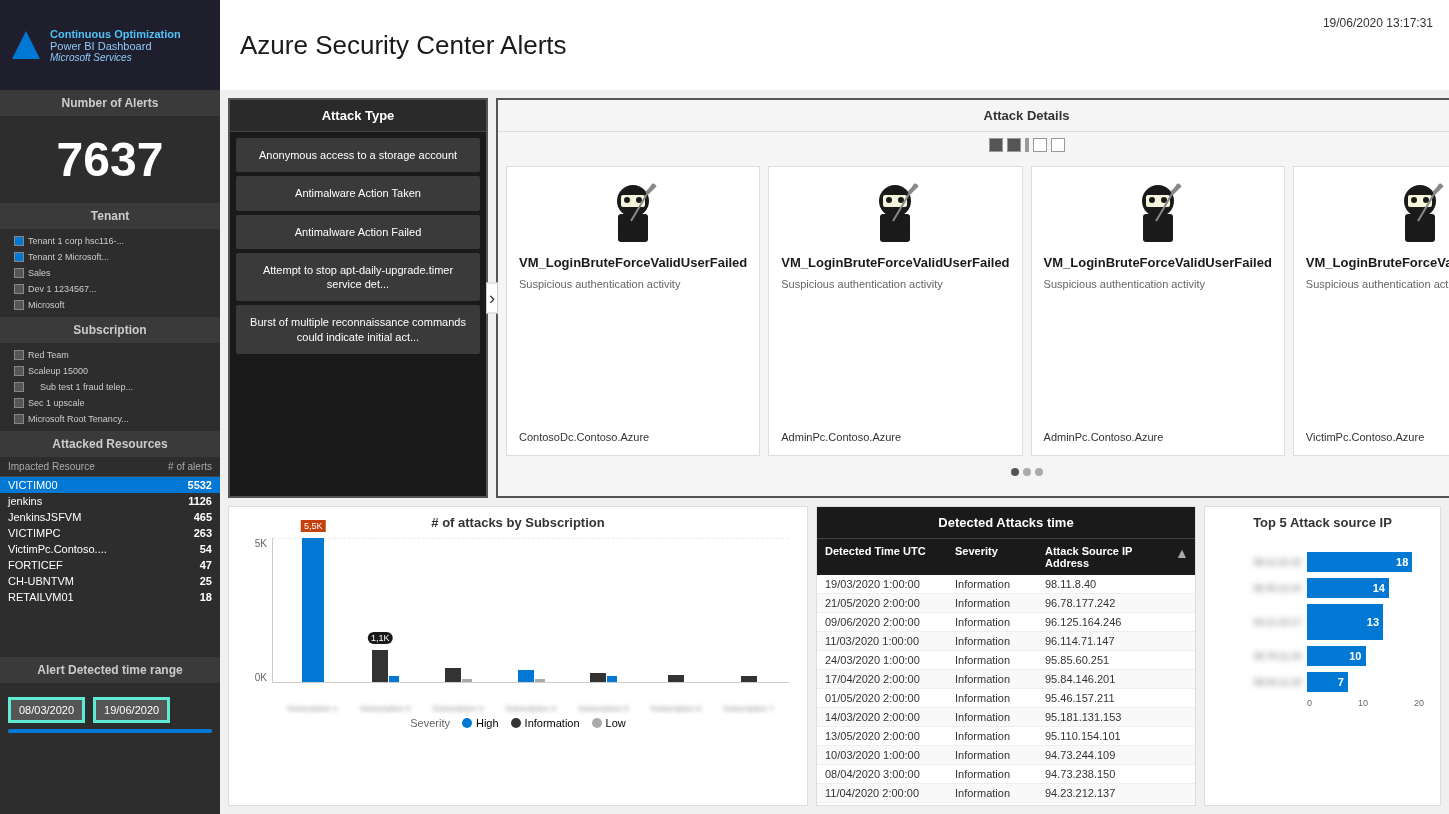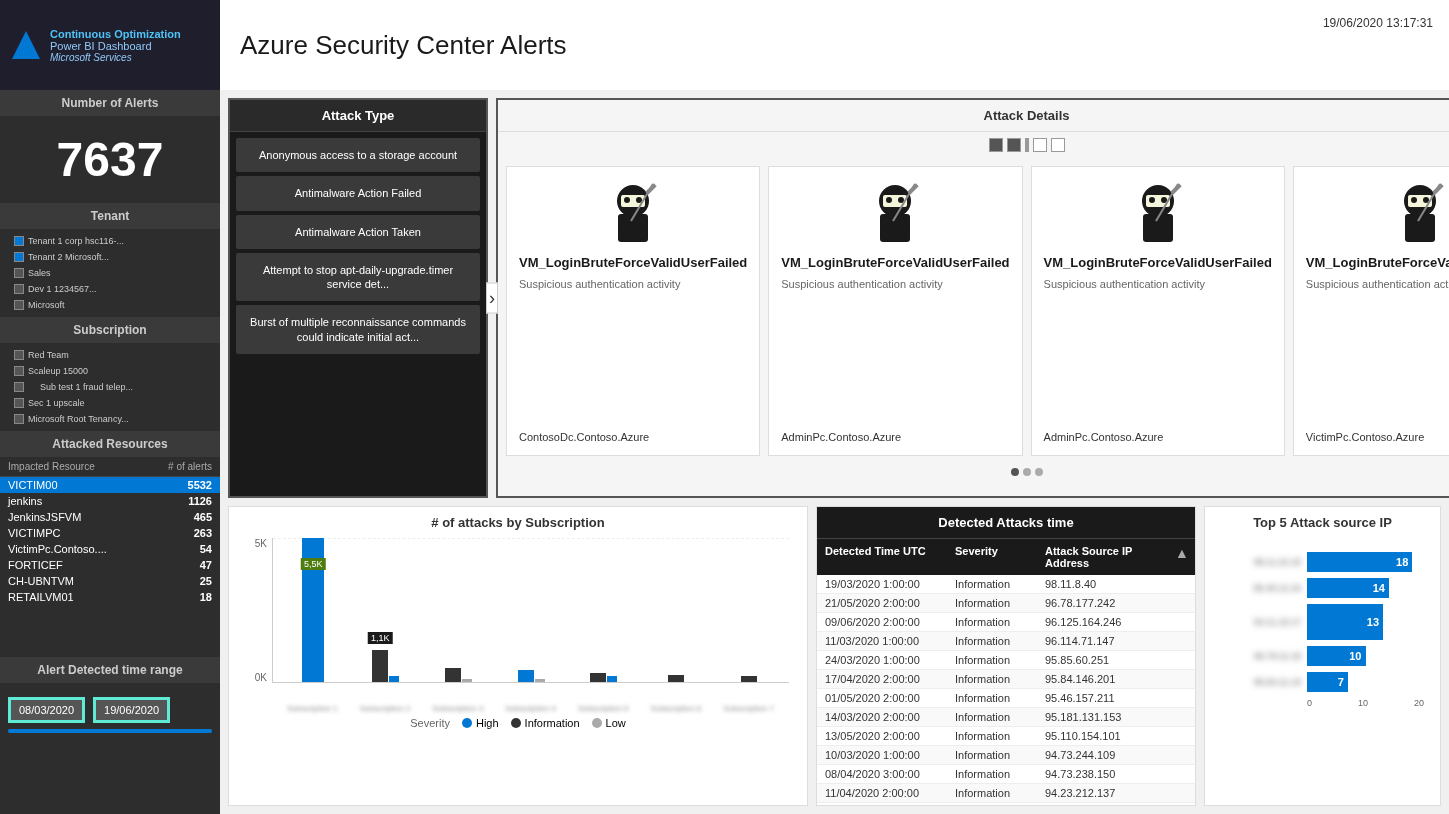--- a/index.html
+++ b/index.html
@@ -220,22 +220,22 @@
   </div>
 
   <div class="main-content">
 
     <div class="top-row">
 
       <div class="attack-type-panel" style="position:relative;">
         <div class="panel-title">Attack Type</div>
         <div class="attack-list">
           <button class="attack-btn">Anonymous access to a storage account</button>
+          <button class="attack-btn">Antimalware Action Taken</button>
           <button class="attack-btn">Antimalware Action Failed</button>
-          <button class="attack-btn">Antimalware Action Taken</button>
           <button class="attack-btn">Attempt to stop apt-daily-upgrade.timer service det...</button>
           <button class="attack-btn">Burst of multiple reconnaissance commands could indicate initial act...</button>
         </div>
         <div style="position:absolute; right:-12px; top:50%; transform:translateY(-50%); z-index:10; color:#333; font-size:18px; background:white; border:1px solid #ccc; padding:4px 2px; cursor:pointer;">›</div>
       </div>
 
       <div class="attack-details-panel">
         <div class="details-title">Attack Details</div>
         <div class="pagination-dots">
           <div class="dot"></div>
@@ -341,29 +341,29 @@
 
           <div style="position:absolute; left:35px; right:10px; top:0; height:145px; border-left:1px solid #ccc; border-bottom:1px solid #ccc;">
 
             <div style="position:absolute; top:0; left:0; right:0; border-top:1px dashed #eee;"></div>
 
             <div style="display:flex; align-items:flex-end; height:100%; gap:8px; padding:0 8px;">
 
               <div style="display:flex; flex-direction:column; align-items:center; flex:1; height:100%;">
                 <div style="position:relative; width:100%; display:flex; align-items:flex-end; justify-content:center; height:100%;">
                   <div style="width:22px; height:100%; background:#0078d4; position:relative;">
-                    <div style="position:absolute; top:-18px; left:50%; transform:translateX(-50%); background:#4d7c0f; color:white; font-size:9px; padding:1px 3px; white-space:nowrap;margin-top:38px;">5,5K</div>
+                    <div style="position:absolute; top:-18px; left:50%; transform:translateX(-50%); background:#c2410c; color:white; font-size:9px; padding:1px 3px; white-space:nowrap;">5,5K</div>
                   </div>
                 </div>
               </div>
 
               <div style="display:flex; flex-direction:column; align-items:center; flex:1; height:100%;">
                 <div style="width:100%; display:flex; align-items:flex-end; justify-content:center; gap:1px; height:100%;">
                   <div style="position:relative; width:16px; height:22%; background:#333333;">
-                    <div style="position:absolute; top:-18px; left:50%; transform:translateX(-50%); background:#1a1a1a; color:white; font-size:9px; padding:1px 3px; white-space:nowrap;">1,1K</div>
+                    <div style="position:absolute; top:-18px; left:50%; transform:translateX(-50%); background:#1a1a1a; color:white; font-size:9px; padding:1px 3px; white-space:nowrap;border-radius:6px;">1,1K</div>
                   </div>
                   <div style="width:10px; height:4%; background:#0078d4;"></div>
                 </div>
               </div>
 
               <div style="display:flex; flex-direction:column; align-items:center; flex:1; height:100%;">
                 <div style="width:100%; display:flex; align-items:flex-end; justify-content:center; gap:1px; height:100%;">
                   <div style="width:16px; height:10%; background:#333333;"></div>
                   <div style="width:10px; height:2%; background:#aaaaaa;"></div>
                 </div>

